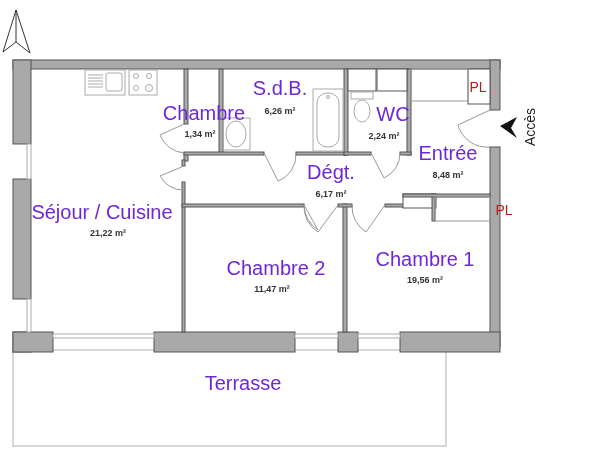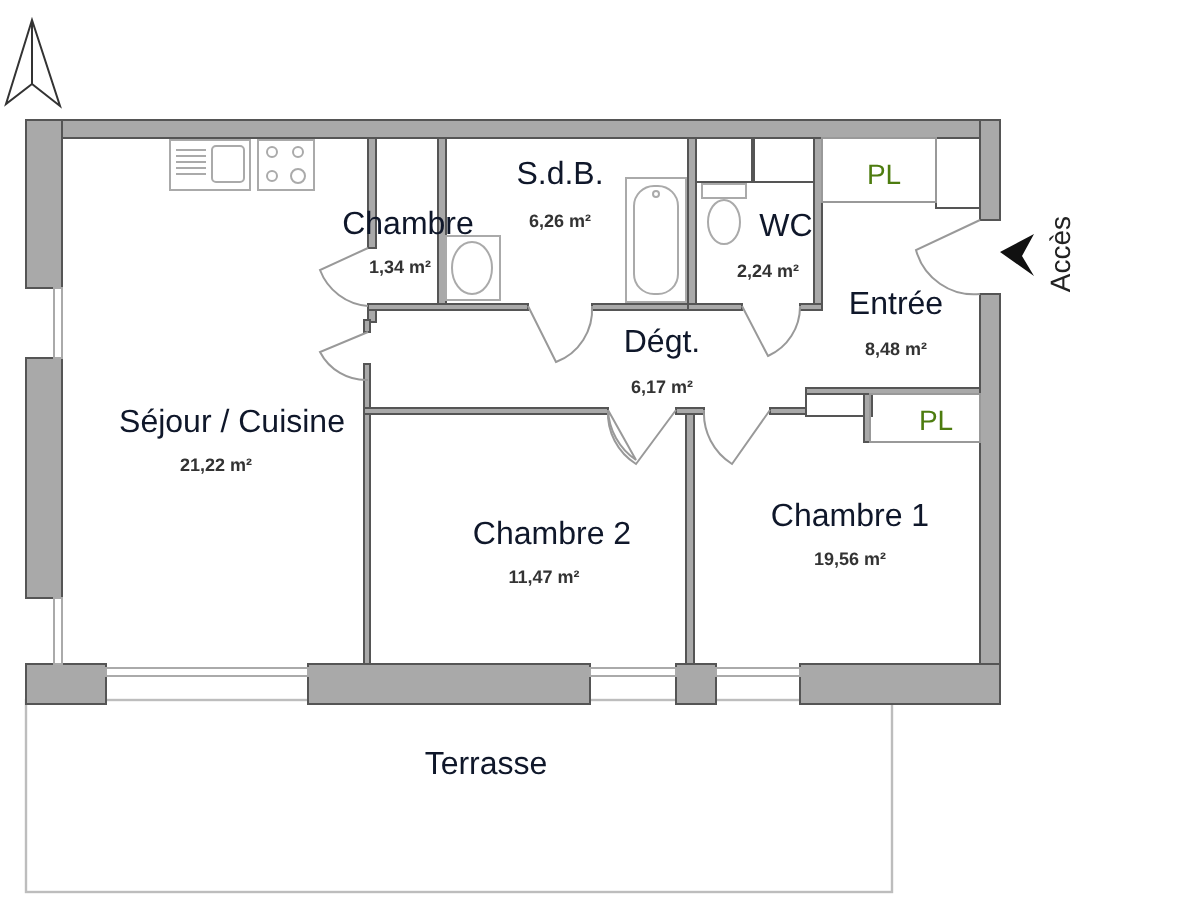--- a/index.html
+++ b/index.html
@@ -1,21 +1,21 @@
 <!DOCTYPE html>
 <html><head>
 <meta charset="utf-8">
 <style>
   html, body { margin:0; padding:0; background:#ffffff; }
   body { width:600px; height:450px; position:relative; overflow:hidden; font-family:"Liberation Sans", sans-serif; color:#222; }
   svg { position:absolute; left:0; top:0; }
   .lbl { position:absolute; white-space:nowrap; transform:translate(-50%,-50%); line-height:1; }
-  .name { font-size:16px; color:#0f172a; }
+  .name { font-size:20px; color:#6d28d9; }
   .area { font-size:9px; color:#333;font-weight:bold; }
-  .pl { font-size:14px; color:#4d7c0f; }
+  .pl { font-size:14px; color:#b91c1c;margin-left:36px; }
   .acces { font-size:14px; color:#222; transform:translate(-50%,-50%) rotate(-90deg); }
 </style>
 </head>
 <body>
 
 <svg width="600" height="450" viewBox="0 0 600 450">
 
   <g fill="none" stroke="#333" stroke-width="1">
     <path d="M16 10 L3 52 L16 42 L30 53 Z"></path>
     <line x1="16" y1="10" x2="16" y2="42"></line>
@@ -135,21 +135,21 @@
     <circle cx="328" cy="97" r="1.5"></circle>
   </g>
   <g fill="none" stroke="#aaa" stroke-width="1">
     <rect x="351" y="92" width="22" height="7"></rect>
     <ellipse cx="362" cy="111" rx="8" ry="11"></ellipse>
   </g>
 
   <path d="M500 126 L517 117 L511 128 L517 138 Z" fill="#111"></path>
 </svg>
 
-<div class="lbl name" style="left:116px;top:212px">Séjour / Cuisine</div>
+<div class="lbl name" style="left:102px;top:212px">Séjour / Cuisine</div>
 <div class="lbl area" style="left:108px;top:233px">21,22 m²</div>
 
 <div class="lbl name" style="left:204px;top:113px">Chambre</div>
 <div class="lbl area" style="left:200px;top:134px">1,34 m²</div>
 
 <div class="lbl name" style="left:280px;top:88px">S.d.B.</div>
 <div class="lbl area" style="left:280px;top:111px">6,26 m²</div>
 
 <div class="lbl name" style="left:393px;top:114px">WC</div>
 <div class="lbl area" style="left:384px;top:136px">2,24 m²</div>

